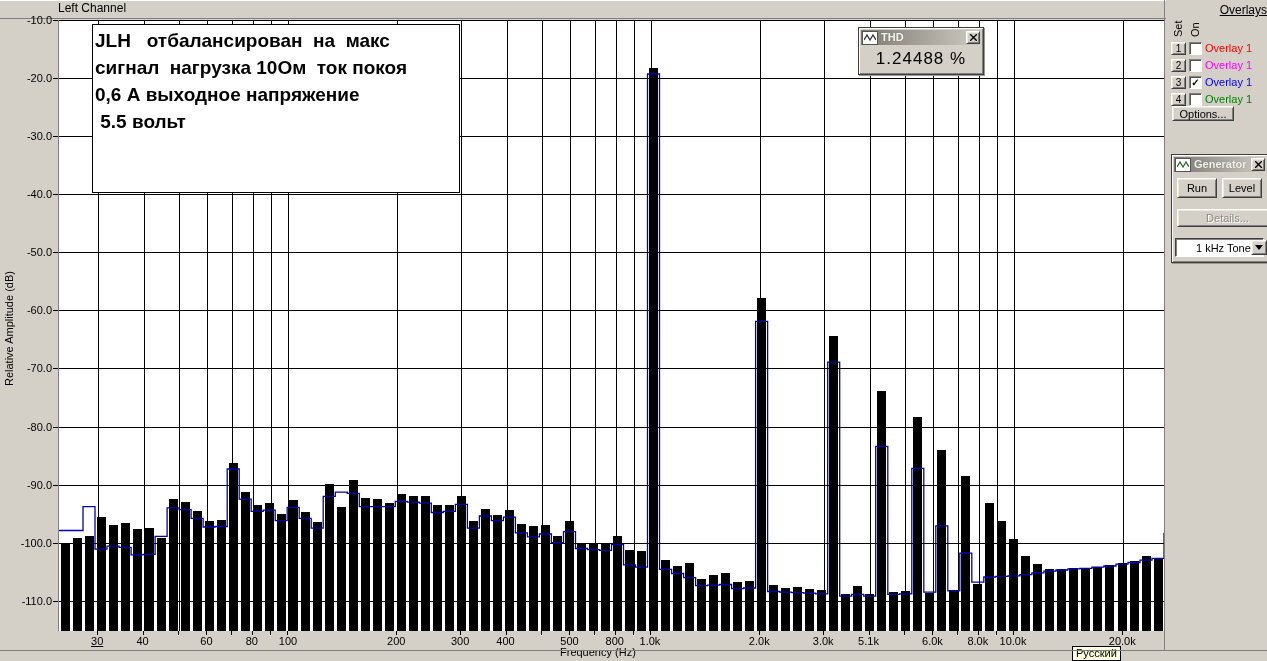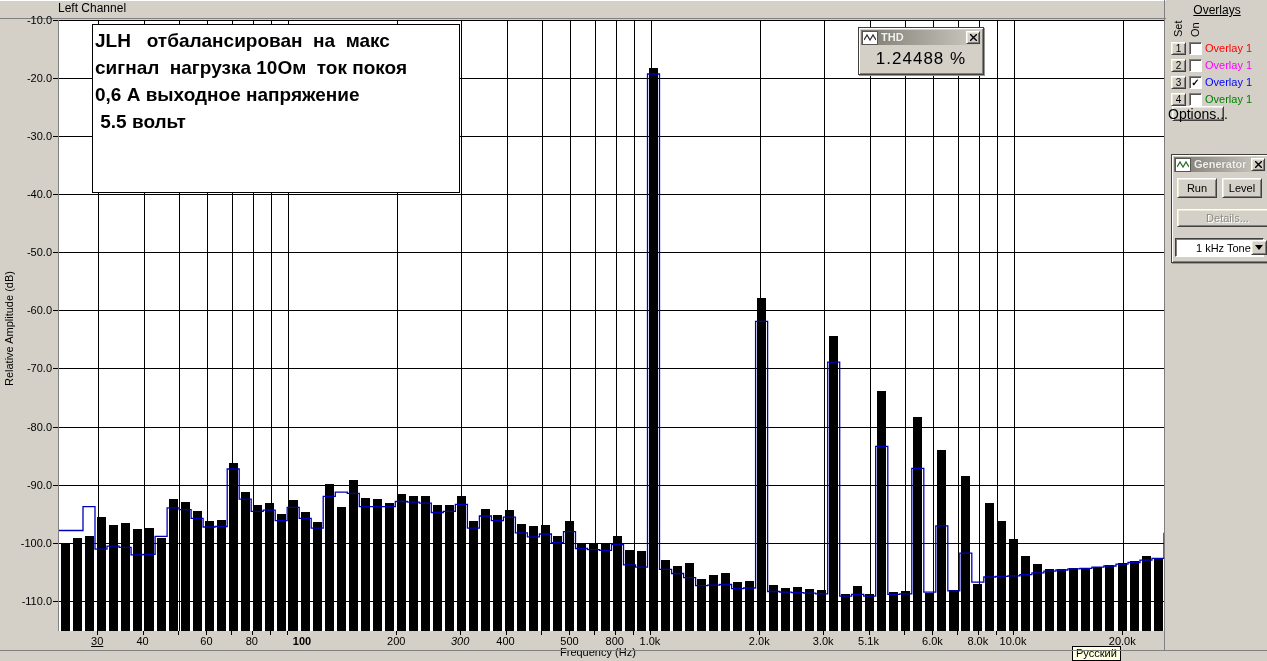--- a/index.html
+++ b/index.html
@@ -38,34 +38,34 @@
   .wname{flex:1;color:#f2f1ee;font-size:11px;font-weight:bold;line-height:13px;
        text-shadow:0 0 1px #777}
   .b3{background:#d4d0c8;border:1px solid;border-color:#fff #404040 #404040 #fff;
       box-shadow:inset 1px 1px 0 #ece9d8,inset -1px -1px 0 #808080;
       display:flex;align-items:center;justify-content:center;box-sizing:border-box}
   .wclose{width:14px;height:13px;flex:none;font-size:9px}
   
   #thd{left:858px;top:27px;width:124px;height:46px}
   #thdval{text-align:center;font-size:17px;line-height:24px;letter-spacing:1px}
   
-  #ovl-title{left:1167px;top:3px;width:100px;text-align:center;font-size:12px;
+  #ovl-title{left:1167px;top:3px;width:100px;text-align:right;font-size:12px;
              text-decoration:underline}
   .vlab{position:absolute;width:14px;height:26px}
   .vlab span{display:block;transform:rotate(-90deg) translateX(-8px);transform-origin:center;
              font-size:11px;white-space:nowrap}
   .ovl-row{position:absolute;left:1171px;width:96px;height:14px;display:flex;
            align-items:center;gap:3px}
   .numbtn{width:15px;height:13px;font-size:10px;flex:none}
   .cb{width:13px;height:13px;background:#fff;border:1px solid;flex:none;
       border-color:#808080 #fff #fff #808080;box-shadow:inset 1px 1px 0 #555;
       font-size:10px;line-height:11px;text-align:center;box-sizing:border-box;
       font-weight:bold}
   .ovl-lab{font-size:11px;white-space:nowrap}
-  #options{left:1172px;top:106px;width:52px;height:15px;font-size:14px}
+  #options{left:1172px;top:106px;width:62px;height:15px;font-size:11px}
   
   #gen{left:1171px;top:154px;width:96px;height:107px}
   .gbtn{position:absolute;font-size:11px}
   #gen-details{color:#8b8a83;text-shadow:1px 1px 0 #fff}
   #combo{position:absolute;left:3px;top:83px;width:89px;height:19px;background:#fff;
          border:1px solid;border-color:#404040 #fff #fff #404040;
          box-shadow:inset 1px 1px 0 #808080;display:flex;align-items:center;
          box-sizing:border-box}
   #combo-text{flex:1;font-size:11px;padding-left:20px;white-space:nowrap}
   #combo-arrow{width:16px;height:15px;margin-right:1px;flex:none}
@@ -272,23 +272,23 @@
     <div class="xtick" style="left: 932px; top: 631px;"></div>
     <div class="xtick" style="left: 957px; top: 631px;"></div>
     <div class="xtick" style="left: 978px; top: 631px;"></div>
     <div class="xtick" style="left: 996px; top: 631px;"></div>
     <div class="xtick" style="left: 1013px; top: 631px;"></div>
     <div class="xtick" style="left: 1122px; top: 631px;"></div>
     <span class="xlab" style="left: 97.1696px; top: 635px; text-decoration: underline;">30</span>
     <span class="xlab" style="left: 142.522px; top: 635px;">40</span>
     <span class="xlab" style="left: 206.443px; top: 635px;">60</span>
     <span class="xlab" style="left: 251.796px; top: 635px;">80</span>
-    <span class="xlab" style="left: 302px; top: 635px; font-weight: bold;">100</span>
+    <span class="xlab" style="left: 288px; top: 635px;">100</span>
     <span class="xlab" style="left: 396.248px; top: 635px;">200</span>
-    <span class="xlab" style="left: 460.169px; top: 635px; font-style: italic;">300</span>
+    <span class="xlab" style="left: 460.169px; top: 635px;">300</span>
     <span class="xlab" style="left: 505.521px; top: 635px;">400</span>
     <span class="xlab" style="left: 569.442px; top: 635px;">500</span>
     <span class="xlab" style="left: 614.795px; top: 635px;">800</span>
     <span class="xlab" style="left: 649.973px; top: 635px;">1.0k</span>
     <span class="xlab" style="left: 759.247px; top: 635px;">2.0k</span>
     <span class="xlab" style="left: 823.168px; top: 635px;">3.0k</span>
     <span class="xlab" style="left: 868.521px; top: 635px;">5.1k</span>
     <span class="xlab" style="left: 932.442px; top: 635px;">6.0k</span>
     <span class="xlab" style="left: 977.794px; top: 635px;">8.0k</span>
     <span class="xlab" style="left: 1012.97px; top: 635px;">10.0k</span>

